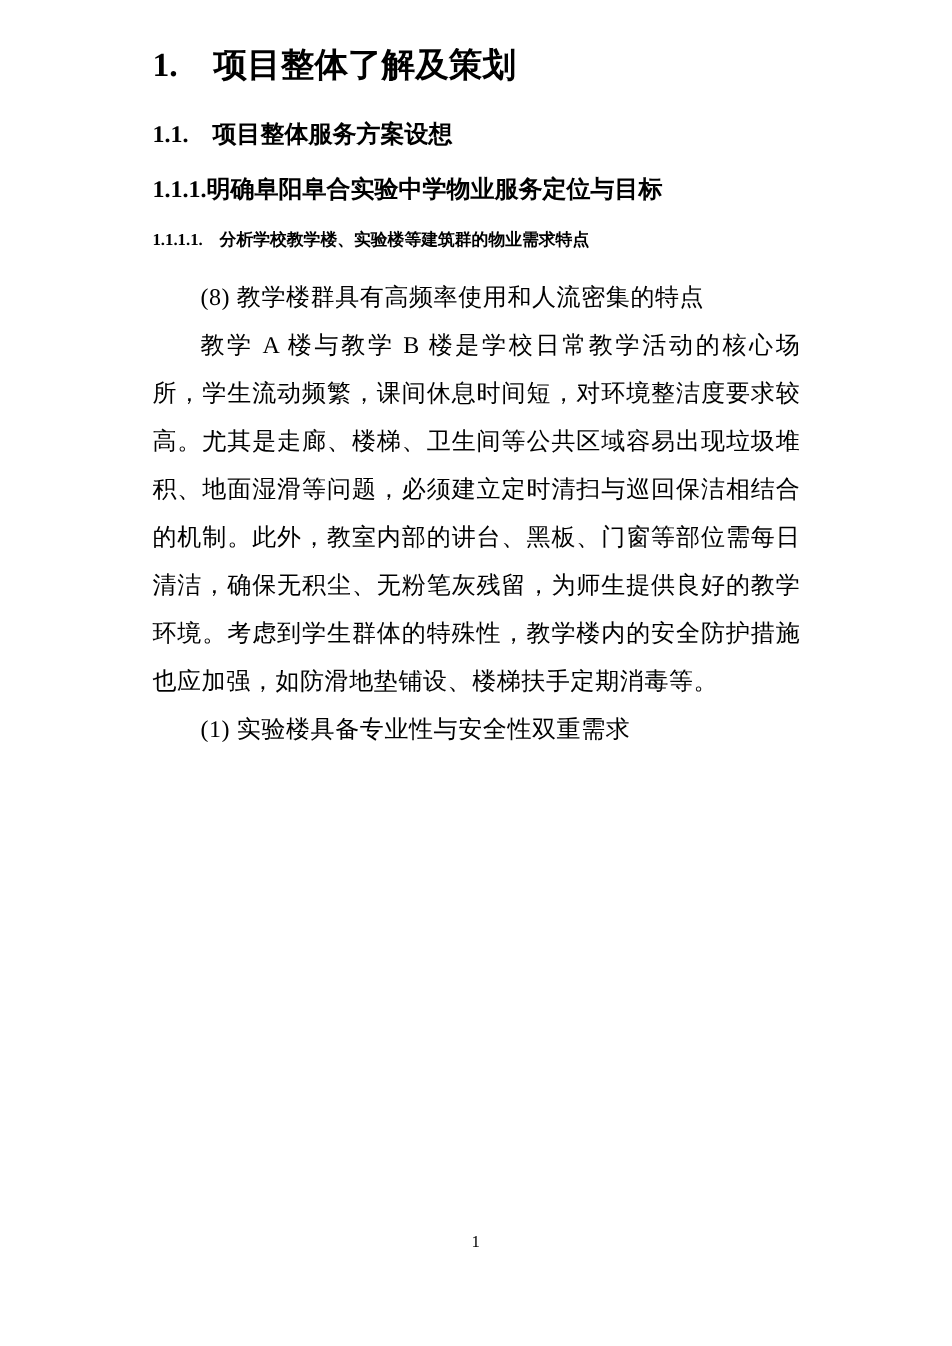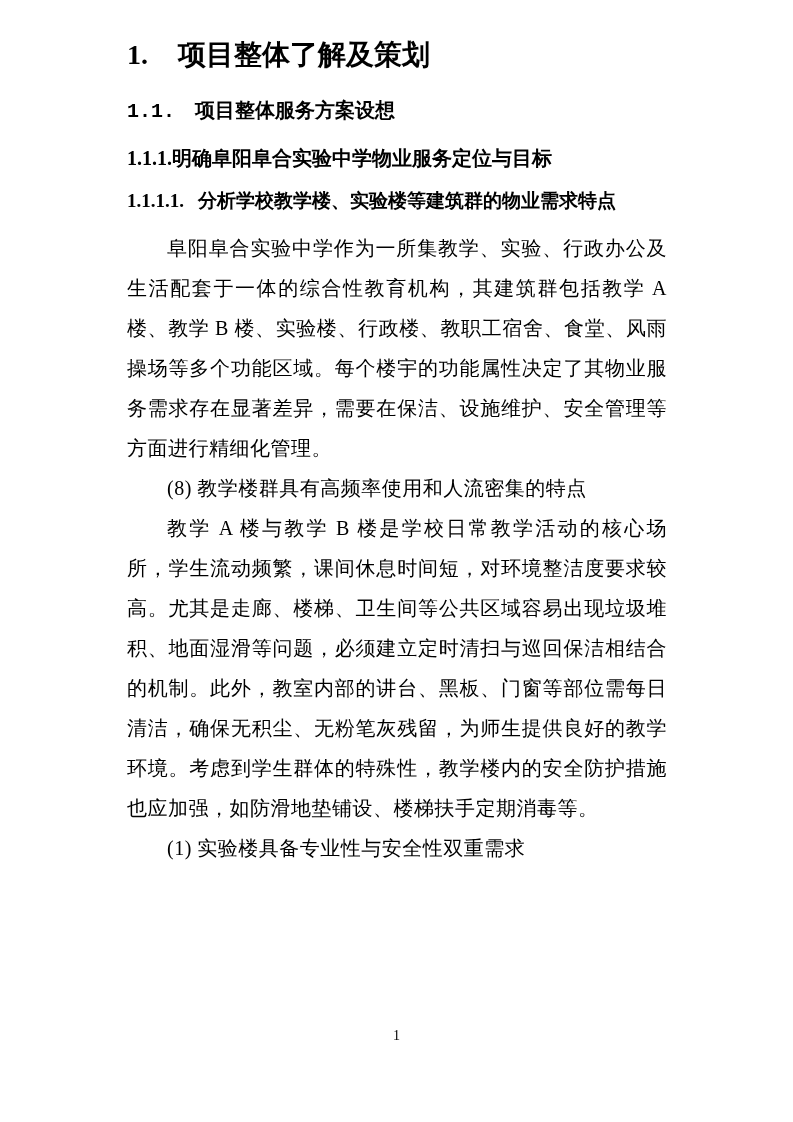--- a/index.html
+++ b/index.html
@@ -18,23 +18,23 @@
     font-family: "Liberation Serif", "DejaVu Serif", serif;
     color: #000000;
     overflow: hidden;
   }
   h1, h2, h3, h4 {
     font-weight: bold;
     color: #000;
     white-space: nowrap;
   }
   h1 { font-size: 28px; line-height: 34px; margin: 0 0 28px 0; }
-  h2 { font-size: 20px; line-height: 24px; margin: 0 0 22px 0; font-family: Liberation Mono, monospace; }
+  h2 { font-size: 20px; line-height: 24px; margin: 0 0 22px 0; }
   h3 { font-size: 20px; line-height: 24px; margin: 0 0 20px 0; }
-  h4 { font-size: 19px; line-height: 22px; margin: 0 0 16px 0; }
+  h4 { font-size: 14px; line-height: 22px; margin: 0 0 16px 0; }
   .num  { display: inline-block; }
   .n1 { margin-right: 30px; }
   .n2 { margin-right: 20px; }
   .n3 { }
   .n4 { margin-right: 14px; }
   .para {
     font-size: 20px;
     line-height: 40px;
     margin: 0;
     text-align: justify;
@@ -58,21 +58,20 @@
 <div class="page">
 
   <h1><span class="num n1">1.</span><span>项目整体了解及策划</span></h1>
 
   <h2><span class="num n2">1.1.</span><span>项目整体服务方案设想</span></h2>
 
   <h3><span class="num n3">1.1.1.</span><span>明确阜阳阜合实验中学物业服务定位与目标</span></h3>
 
   <h4><span class="num n4">1.1.1.1.</span><span>分析学校教学楼、实验楼等建筑群的物业需求特点</span></h4>
 
-  <p class="para">阜阳阜合实验中学作为一所集教学、实验、行政办公及生活配套于一体的综合性教育机构，其建筑群包括教学 A 楼、教学 B 楼、实验楼、行政楼、教职工宿舍、食堂、风雨操场等多个功能区域。每个楼宇的功能属性决定了其物业服务需求存在显著差异，需要在保洁、设施维护、安全管理等方面进行精细化管理。</p>
 
   <p class="para">(8) 教学楼群具有高频率使用和人流密集的特点</p>
 
   <p class="para">教学 A 楼与教学 B 楼是学校日常教学活动的核心场所，学生流动频繁，课间休息时间短，对环境整洁度要求较高。尤其是走廊、楼梯、卫生间等公共区域容易出现垃圾堆积、地面湿滑等问题，必须建立定时清扫与巡回保洁相结合的机制。此外，教室内部的讲台、黑板、门窗等部位需每日清洁，确保无积尘、无粉笔灰残留，为师生提供良好的教学环境。考虑到学生群体的特殊性，教学楼内的安全防护措施也应加强，如防滑地垫铺设、楼梯扶手定期消毒等。</p>
 
   <p class="para">(1) 实验楼具备专业性与安全性双重需求</p>
 
 
   <div class="footer">1</div>
 

